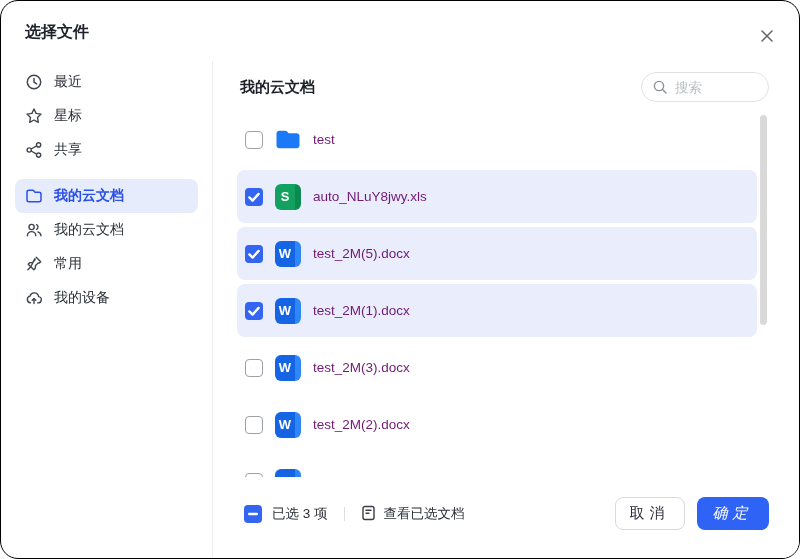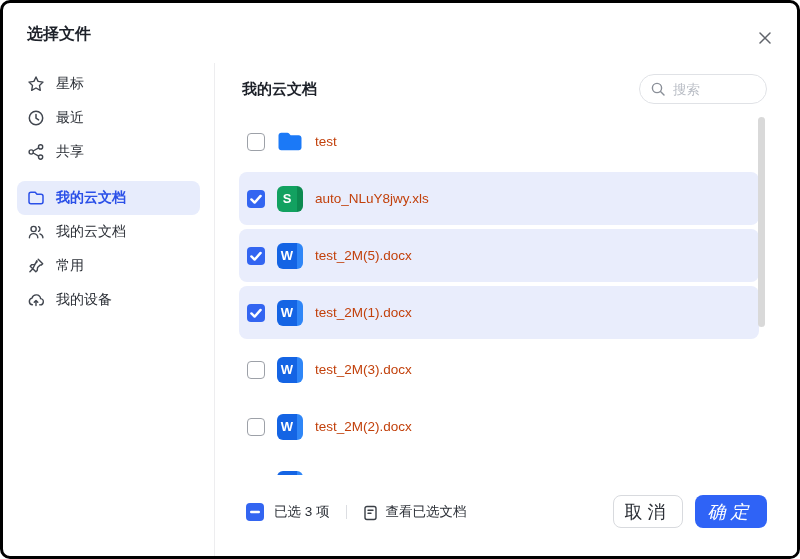--- a/index.html
+++ b/index.html
@@ -3,21 +3,21 @@
 <meta charset="utf-8">
 <style>
   html,body { margin:0; padding:0; }
   body {
     width:800px; height:559px; background:#fff;
     font-family:"Liberation Sans","DejaVu Sans",sans-serif;
     position:relative; overflow:hidden;
   }
   .dialog {
     position:absolute; inset:0; background:#fff;
-    border:3px solid #000000; border-radius:10px;
+    border:1px solid #000000; border-radius:18px;
     box-sizing:border-box; overflow:hidden;
   }
   
   .dlg-title { position:absolute; left:24px; top:21px; font-size:16px; font-weight:bold; color:#1d2129; }
   .close-btn { position:absolute; right:22px; top:25px; width:20px; height:20px; display:flex; align-items:center; justify-content:center; cursor:pointer; color:#60646b; }
   
   .dlg-body { position:absolute; top:60px; left:0; right:0; bottom:0; display:flex; }
   .sidebar { width:212px; flex:none; border-right:1px solid #ededef; padding-top:4px; box-sizing:border-box; }
   .side-item { height:34px; margin:0 14px; border-radius:8px; display:flex; align-items:center; padding:0 10px; gap:11px; font-size:14px; color:#2b2f36; cursor:pointer; }
   .side-item .ico { width:18px; height:18px; color:#41464f; display:flex; flex:none; }
@@ -36,31 +36,31 @@
   .list-viewport { position:absolute; top:52px; left:24px; width:520px; height:366px; overflow:hidden; }
   .file-row { height:53px; margin-bottom:4px; border-radius:8px; display:flex; align-items:center; padding-left:8px; cursor:pointer; background:#fff; }
   .file-row.selected { background:#e9edfc; }
   .checkbox { width:18px; height:18px; border-radius:4px; box-sizing:border-box; flex:none; display:flex; align-items:center; justify-content:center; cursor:pointer; }
   .checkbox.unchecked { border:1.5px solid #9da1a8; background:#fff; }
   .checkbox.checked { background:#3365f1; }
   .file-icon { margin-left:12px; flex:none; display:flex; }
   .file-badge { width:26px; height:26px; border-radius:6px; color:#fff; font-weight:bold; font-size:13px; display:flex; align-items:center; justify-content:center; padding-right:6px; box-sizing:border-box; }
   .file-badge.docx { background:linear-gradient(90deg,#1464e4 0,#1464e4 20px,#2f86f7 20px,#2f86f7 26px); }
   .file-badge.xls  { background:linear-gradient(90deg,#12a160 0,#12a160 20px,#0c8a50 20px,#0c8a50 26px); }
-  .file-name { margin-left:12px; font-size:13.5px; color:#c2410c; }
+  .file-name { margin-left:12px; font-size:13.5px; color:#701a75; }
   .scrollbar-thumb { position:absolute; top:54px; right:32px; width:7px; height:210px; border-radius:4px; background:#d9d9d9; cursor:pointer; }
   
   .footer { position:absolute; left:0; right:0; bottom:0; height:81px; display:flex; align-items:center; padding:0 30px 8px 31px; box-sizing:border-box; background:#fff;gap:48px; }
   .footer-left { display:flex; align-items:center; font-size:13.5px; color:#2b2f36; }
   .count-label { margin-left:10px; }
   .vdivider { width:1px; height:14px; background:#dcdee2; margin:0 16px; }
-  .view-selected { display:flex; align-items:flex-end; gap:8px; cursor:pointer; color:#2b2f36; }
+  .view-selected { display:flex; align-items:flex-start; gap:8px; cursor:pointer; color:#2b2f36; }
   .view-selected .ico { display:flex; color:#3a3f46; }
   .footer-right { margin-left:auto; display:flex; gap:12px; }
-  .btn { height:33px; border-radius:8px; font-size:18px; display:flex; align-items:center; justify-content:center; cursor:pointer; box-sizing:border-box; letter-spacing:5px; padding-left:5px; font-family:inherit; }
+  .btn { height:33px; border-radius:8px; font-size:15px; display:flex; align-items:center; justify-content:center; cursor:pointer; box-sizing:border-box; letter-spacing:5px; padding-left:5px; font-family:inherit; }
   .btn.cancel { width:70px; background:#fff; border:1px solid #d8dade; color:#2b2f36; }
   .btn.confirm { width:72px; background:#2f63f6; border:none; color:#fff;font-style:italic; }
 </style>
 </head>
 <body>
 
 <div class="dialog">
   <div class="dlg-title">选择文件</div>
   <div class="close-btn">
     <span style="display:flex;">
@@ -68,33 +68,33 @@
           <path d="M3 3 L13 13 M13 3 L3 13" stroke="currentColor" stroke-width="1.5" stroke-linecap="round"></path>
         </svg>
     </span>
   </div>
 
   <div class="dlg-body">
     <div class="sidebar">
         <div class="side-item">
           <span class="ico">
             <svg width="18" height="18" viewBox="0 0 18 18">
-              <path d="M9 2 L11.1 6.4 L16 7.1 L12.5 10.5 L13.3 15.3 L9 13 L4.7 15.3 L5.5 10.5 L2 7.1 L6.9 6.4 Z" fill="none" stroke="currentColor" stroke-width="1.4" stroke-linejoin="round"></path>
-            </svg>
-          </span>
-          <span>星标</span>
-        </div>
-        <div class="side-item">
-          <span class="ico">
-            <svg width="18" height="18" viewBox="0 0 18 18">
               <circle cx="9" cy="9" r="6.7" fill="none" stroke="currentColor" stroke-width="1.5"></circle>
               <path d="M9 5.6 V9.2 L11.6 10.9" fill="none" stroke="currentColor" stroke-width="1.5" stroke-linecap="round" stroke-linejoin="round"></path>
             </svg>
           </span>
           <span>最近</span>
+        </div>
+        <div class="side-item">
+          <span class="ico">
+            <svg width="18" height="18" viewBox="0 0 18 18">
+              <path d="M9 2 L11.1 6.4 L16 7.1 L12.5 10.5 L13.3 15.3 L9 13 L4.7 15.3 L5.5 10.5 L2 7.1 L6.9 6.4 Z" fill="none" stroke="currentColor" stroke-width="1.4" stroke-linejoin="round"></path>
+            </svg>
+          </span>
+          <span>星标</span>
         </div>
         <div class="side-item">
           <span class="ico">
             <svg width="18" height="18" viewBox="0 0 18 18">
               <circle cx="4.2" cy="9" r="2.1" fill="none" stroke="currentColor" stroke-width="1.4"></circle>
               <circle cx="13.6" cy="3.9" r="2.1" fill="none" stroke="currentColor" stroke-width="1.4"></circle>
               <circle cx="13.6" cy="14.1" r="2.1" fill="none" stroke="currentColor" stroke-width="1.4"></circle>
               <path d="M6.1 8 L11.7 4.9 M6.1 10 L11.7 13.1" stroke="currentColor" stroke-width="1.4"></path>
             </svg>
           </span>

